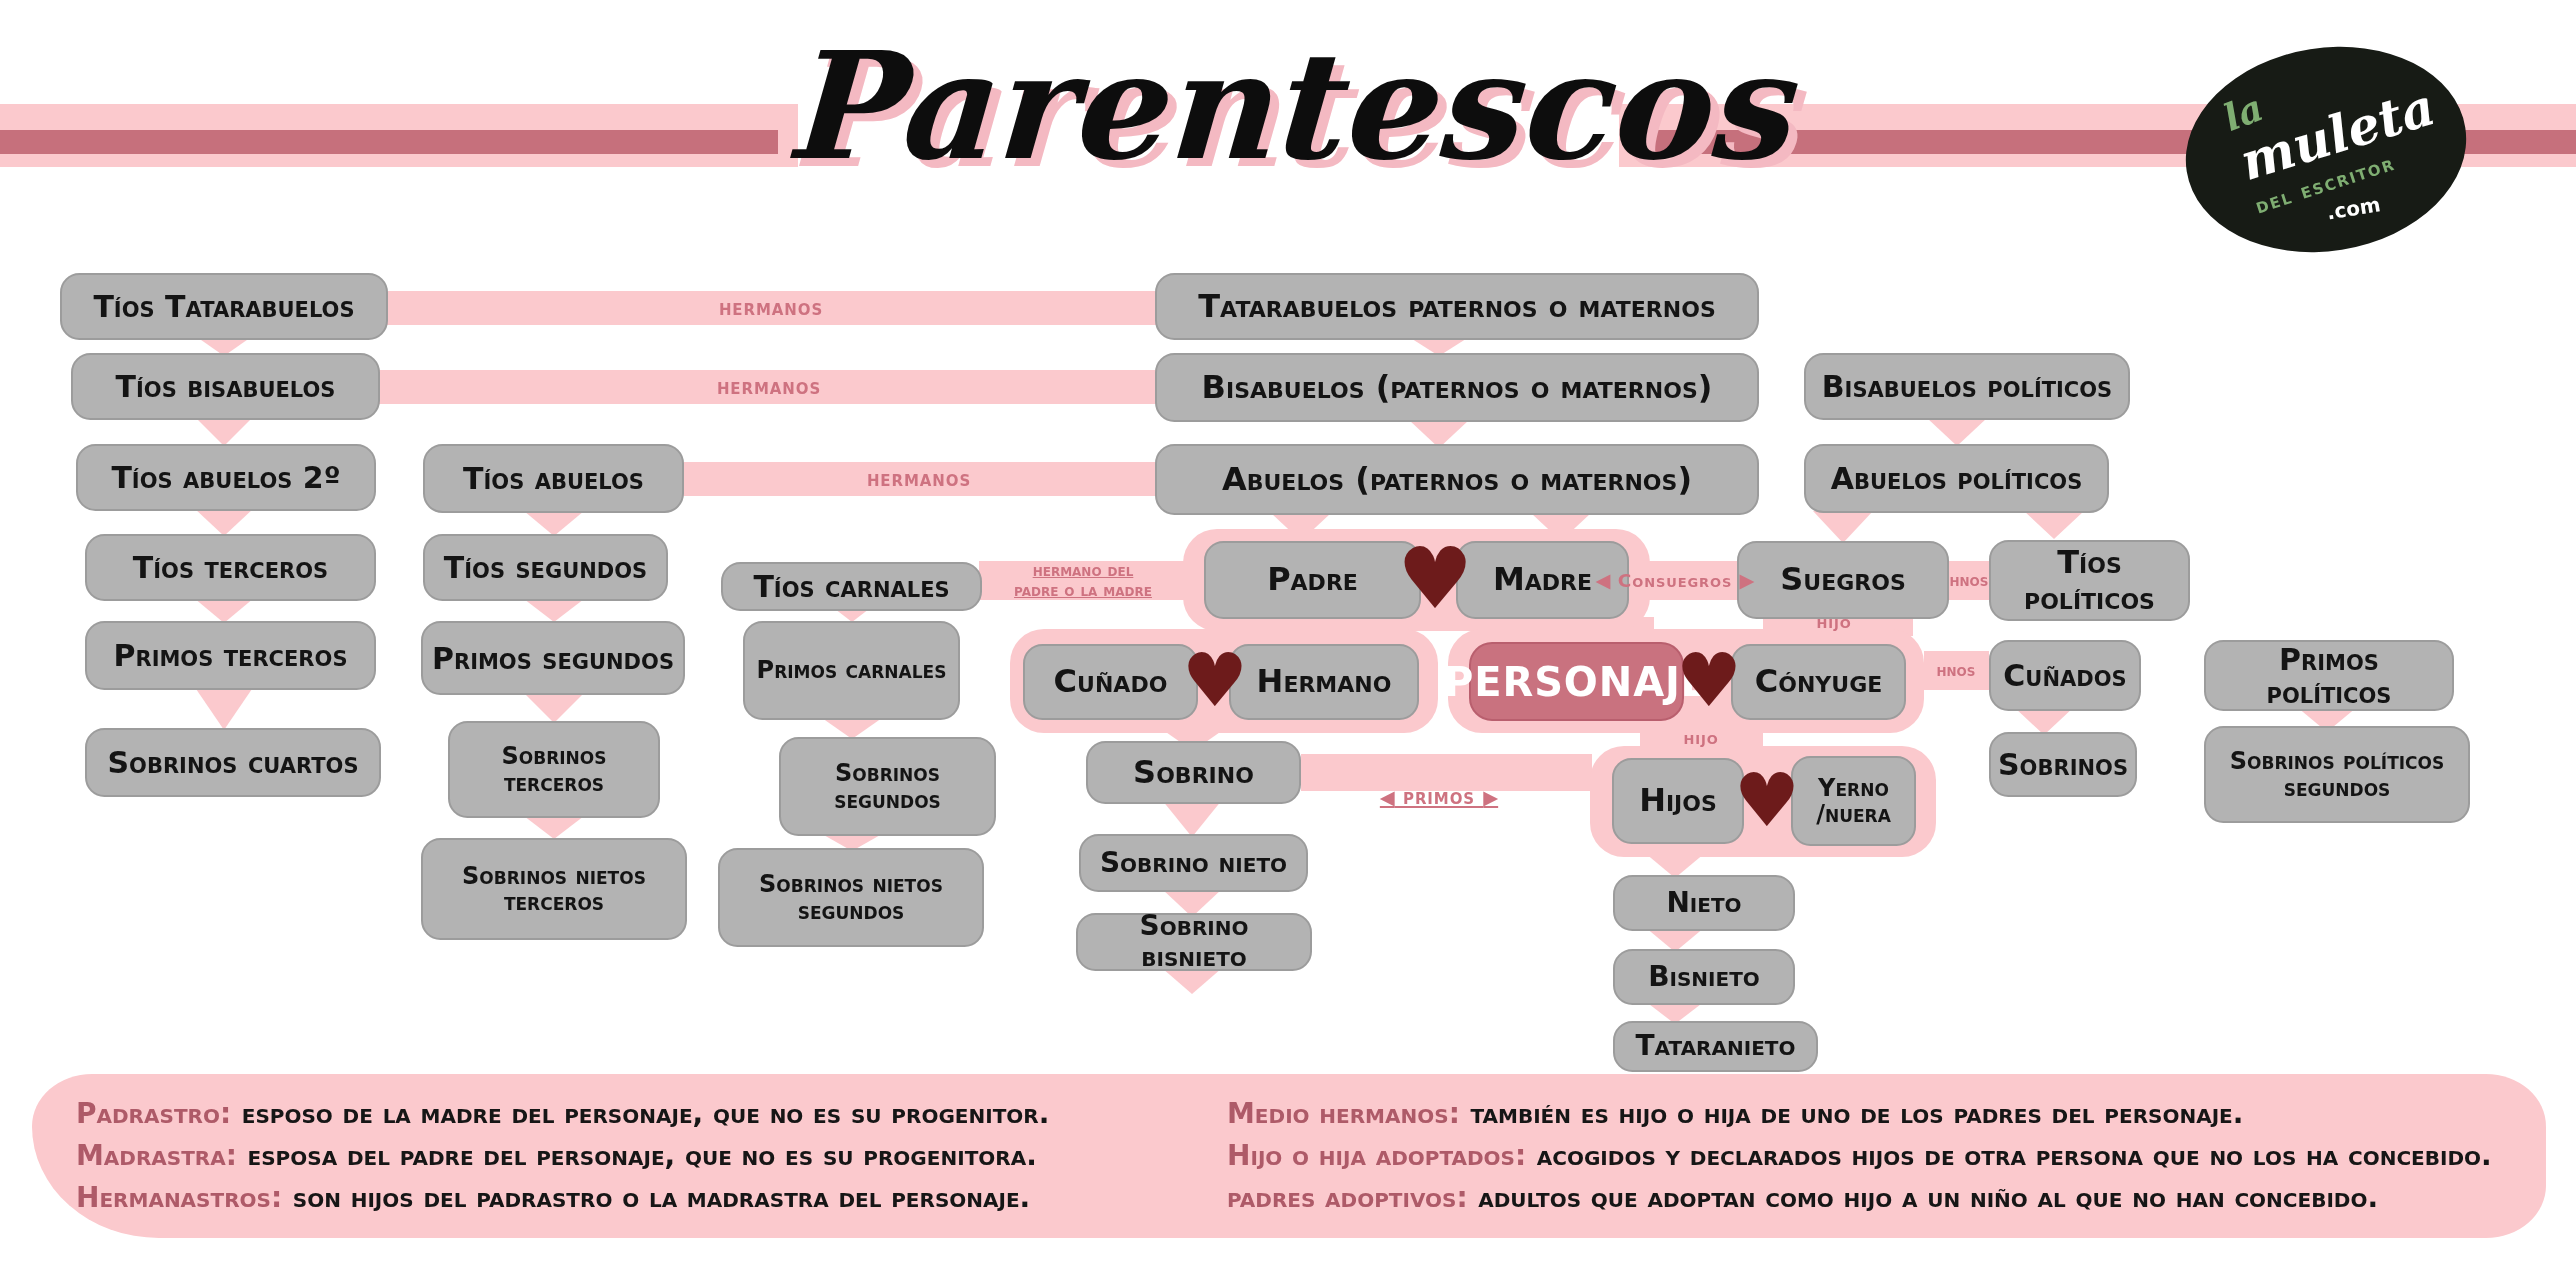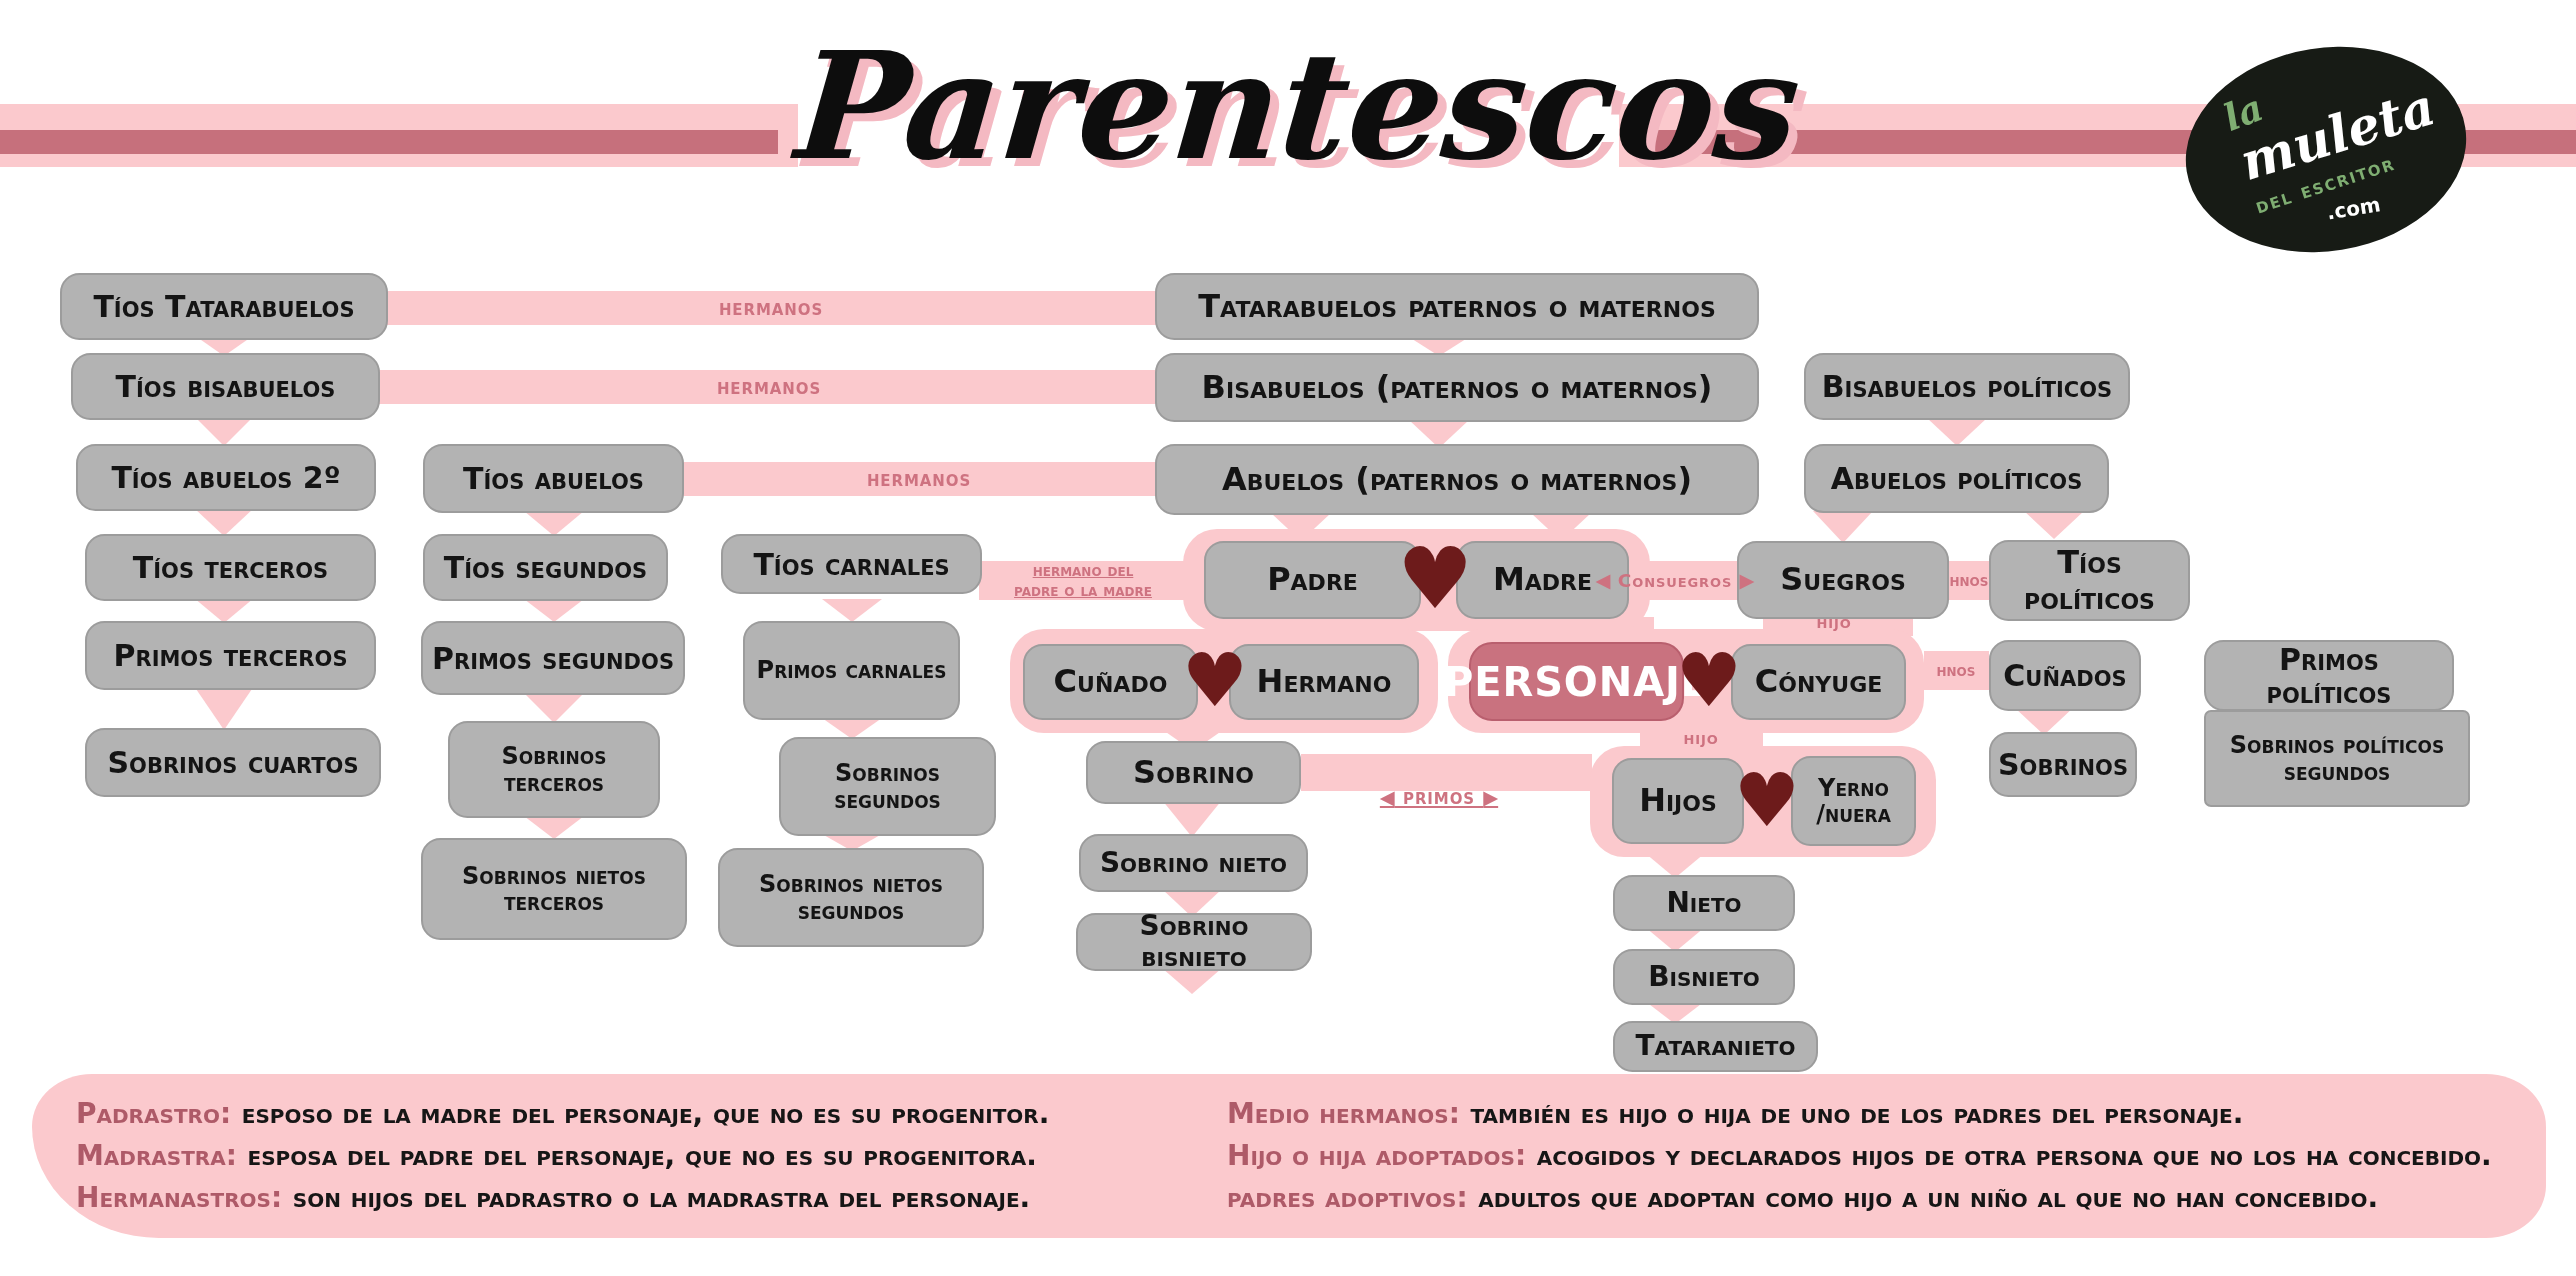--- a/index.html
+++ b/index.html
@@ -89,21 +89,21 @@
   <div class="box" style="left:423px;top:444px;width:261px;height:69px;">Tíos abuelos</div>
   <div class="box" style="left:423px;top:534px;width:245px;height:67px;">Tíos segundos</div>
   <div class="box" style="left:421px;top:621px;width:264px;height:74px;">Primos segundos</div>
   <div class="box two" style="left:423px;top:721px;width:212px;height:97px;left:448px;">Sobrinos terceros</div>
   <div class="box two" style="left:421px;top:838px;width:266px;height:102px;">Sobrinos nietos terceros</div>
   <div class="tri" style="left:524px;top:511px;border-top-width:25px;"></div>
   <div class="tri" style="left:524px;top:599px;border-top-width:23px;"></div>
   <div class="tri" style="left:524px;top:693px;border-top-width:30px;"></div>
   <div class="tri" style="left:524px;top:816px;border-top-width:23px;"></div>
 
-  <div class="box" style="left:721px;top:534px;width:261px;height:60px;">Tíos carnales</div>
+  <div class="box" style="left:721px;top:562px;width:261px;height:49px;">Tíos carnales</div>
   <div class="box two" style="left:743px;top:621px;width:217px;height:99px;">Primos carnales</div>
   <div class="box two" style="left:743px;top:737px;width:217px;height:99px;margin-left:36px;">Sobrinos segundos</div>
   <div class="box two" style="left:718px;top:848px;width:266px;height:99px;">Sobrinos nietos segundos</div>
   <div class="tri" style="left:822px;top:599px;border-top-width:23px;"></div>
   <div class="tri" style="left:822px;top:718px;border-top-width:21px;"></div>
   <div class="tri" style="left:822px;top:834px;border-top-width:17.6px;"></div>
 
   <div class="box big" style="left:1155px;top:273px;width:604px;height:67px;">Tatarabuelos paternos o maternos</div>
   <div class="box big" style="left:1155px;top:353px;width:604px;height:69px;">Bisabuelos (paternos o maternos)</div>
   <div class="box big" style="left:1155px;top:444px;width:604px;height:71px;">Abuelos (paternos o maternos)</div>
@@ -184,21 +184,21 @@
   <div class="tri" style="left:1645px;top:853px;border-top-width:25px;"></div>
   <div class="box" style="left:1613px;top:875px;width:182px;height:56px;font-size:28px;">Nieto</div>
   <div class="tri" style="left:1645px;top:927px;border-top-width:25px;"></div>
   <div class="box" style="left:1613px;top:949px;width:182px;height:56px;font-size:28px;">Bisnieto</div>
   <div class="tri" style="left:1645px;top:1001px;border-top-width:23px;"></div>
   <div class="box" style="left:1613px;top:1021px;width:205px;height:51px;font-size:28px;">Tataranieto</div>
 
   <div class="tri" style="left:2014px;top:707px;border-top-width:28px;"></div>
   <div class="box" style="left:1989px;top:732px;width:148px;height:65px;">Sobrinos</div>
   <div class="tri" style="left:2297px;top:707px;border-top-width:25px;"></div>
-  <div class="box two" style="left:2204px;top:710px;width:266px;height:97px;border-radius:7px;">Sobrinos políticos segundos</div>
+  <div class="box two" style="left:2204px;top:726px;width:266px;height:97px;">Sobrinos políticos segundos</div>
 
   <div class="defs"></div>
   <div class="defcol" style="left:76px;top:1100px;">
     <div class="defline">
       <span class="term">Padrastro:</span><span>esposo de la madre del personaje, que no es su progenitor.</span>
     </div>
     <div class="defline">
       <span class="term">Madrastra:</span><span>esposa del padre del personaje, que no es su progenitora.</span>
     </div>
     <div class="defline">

